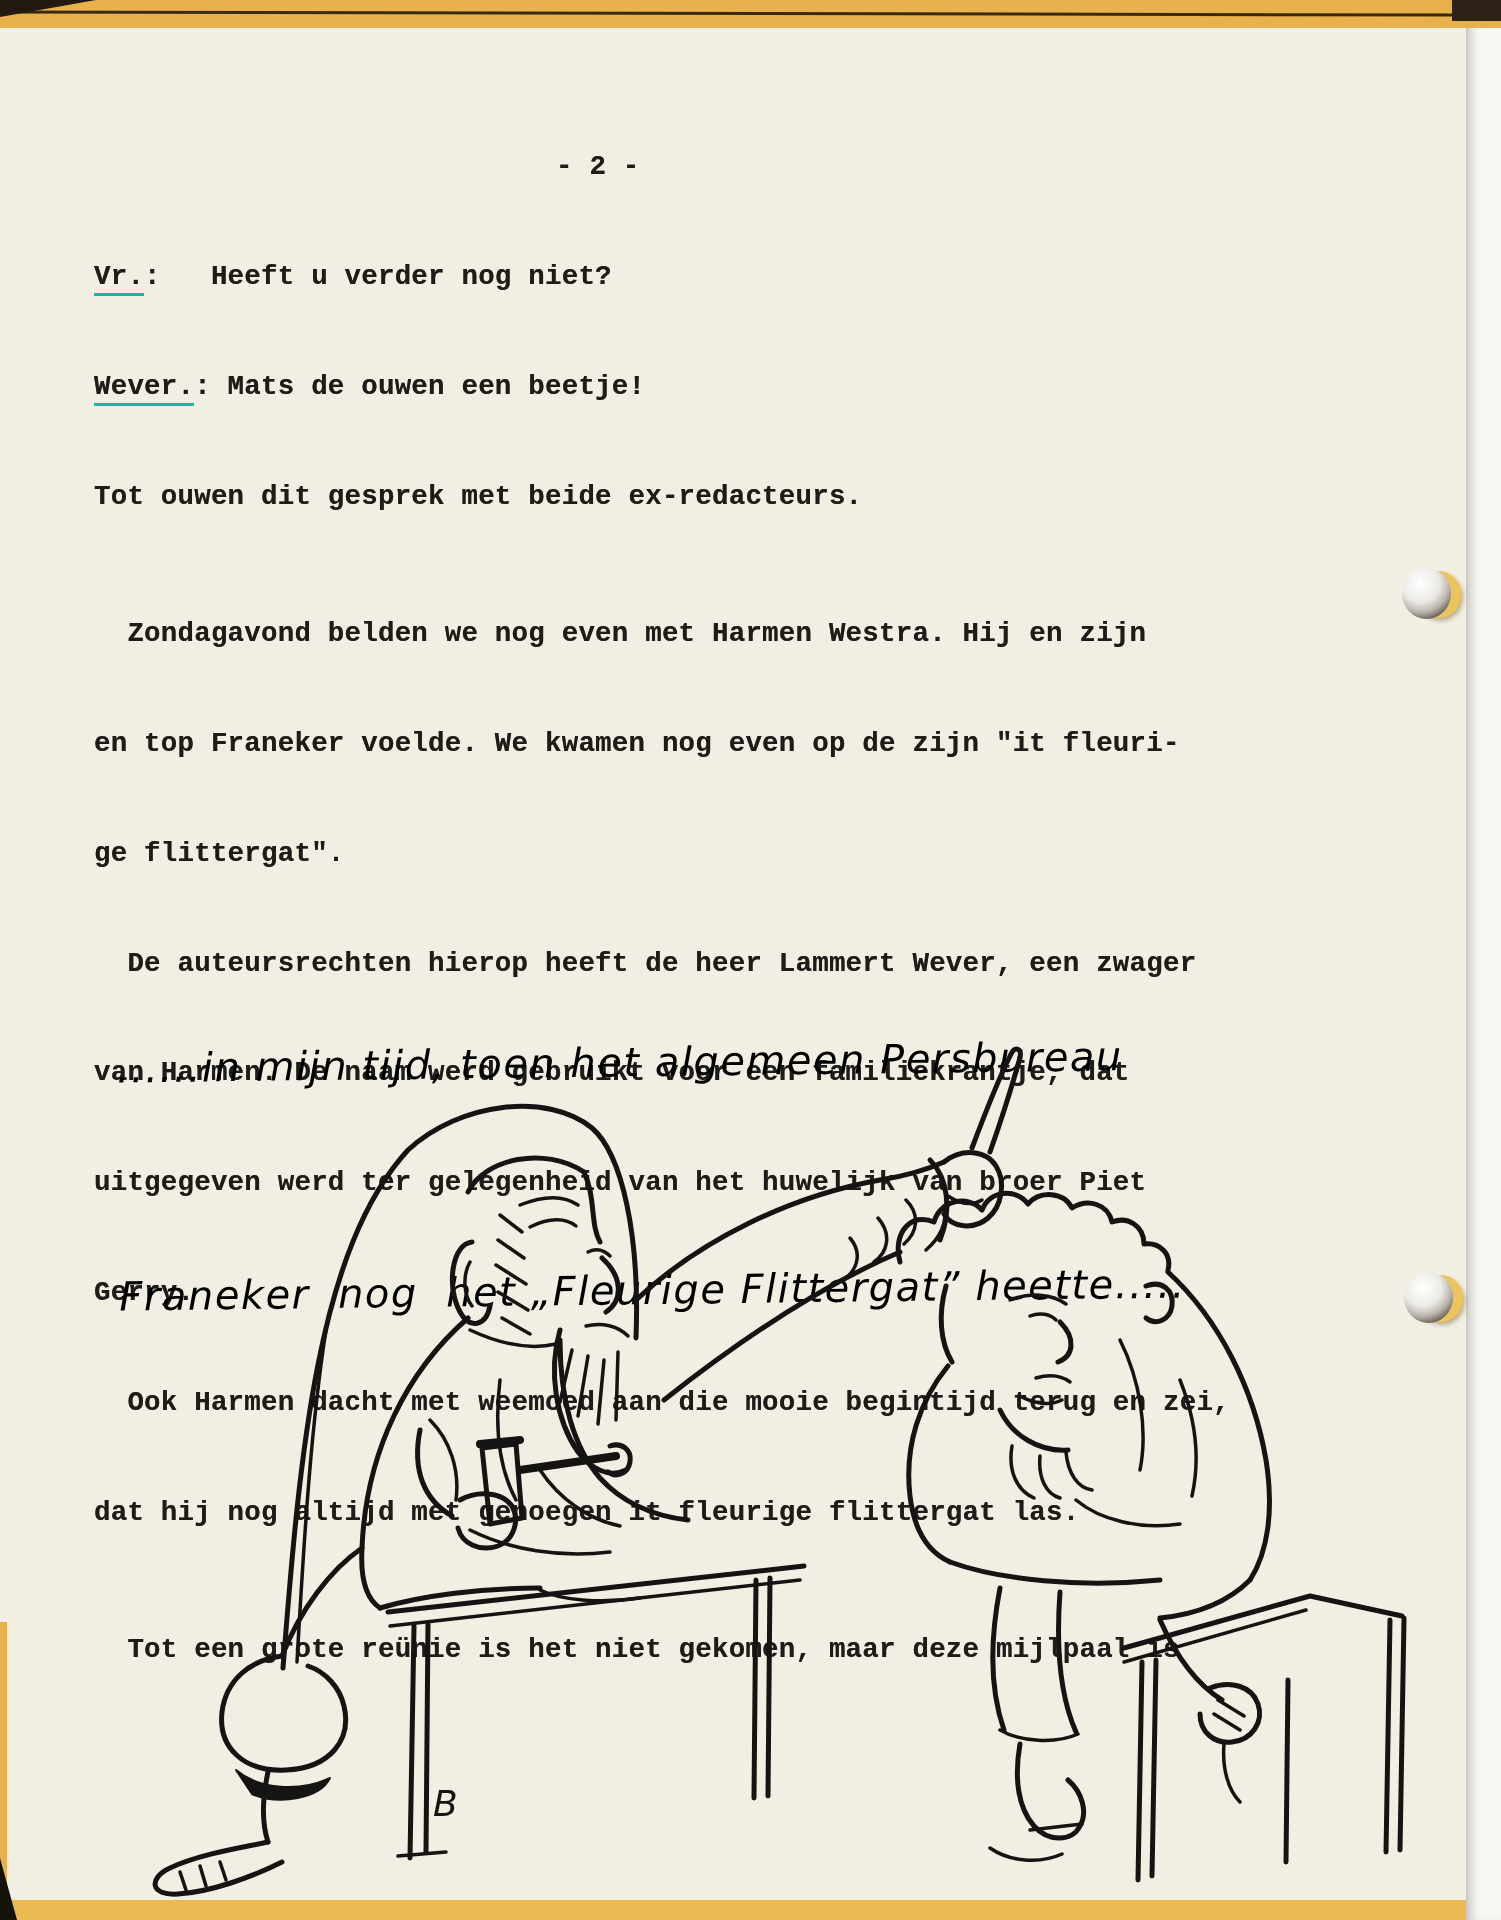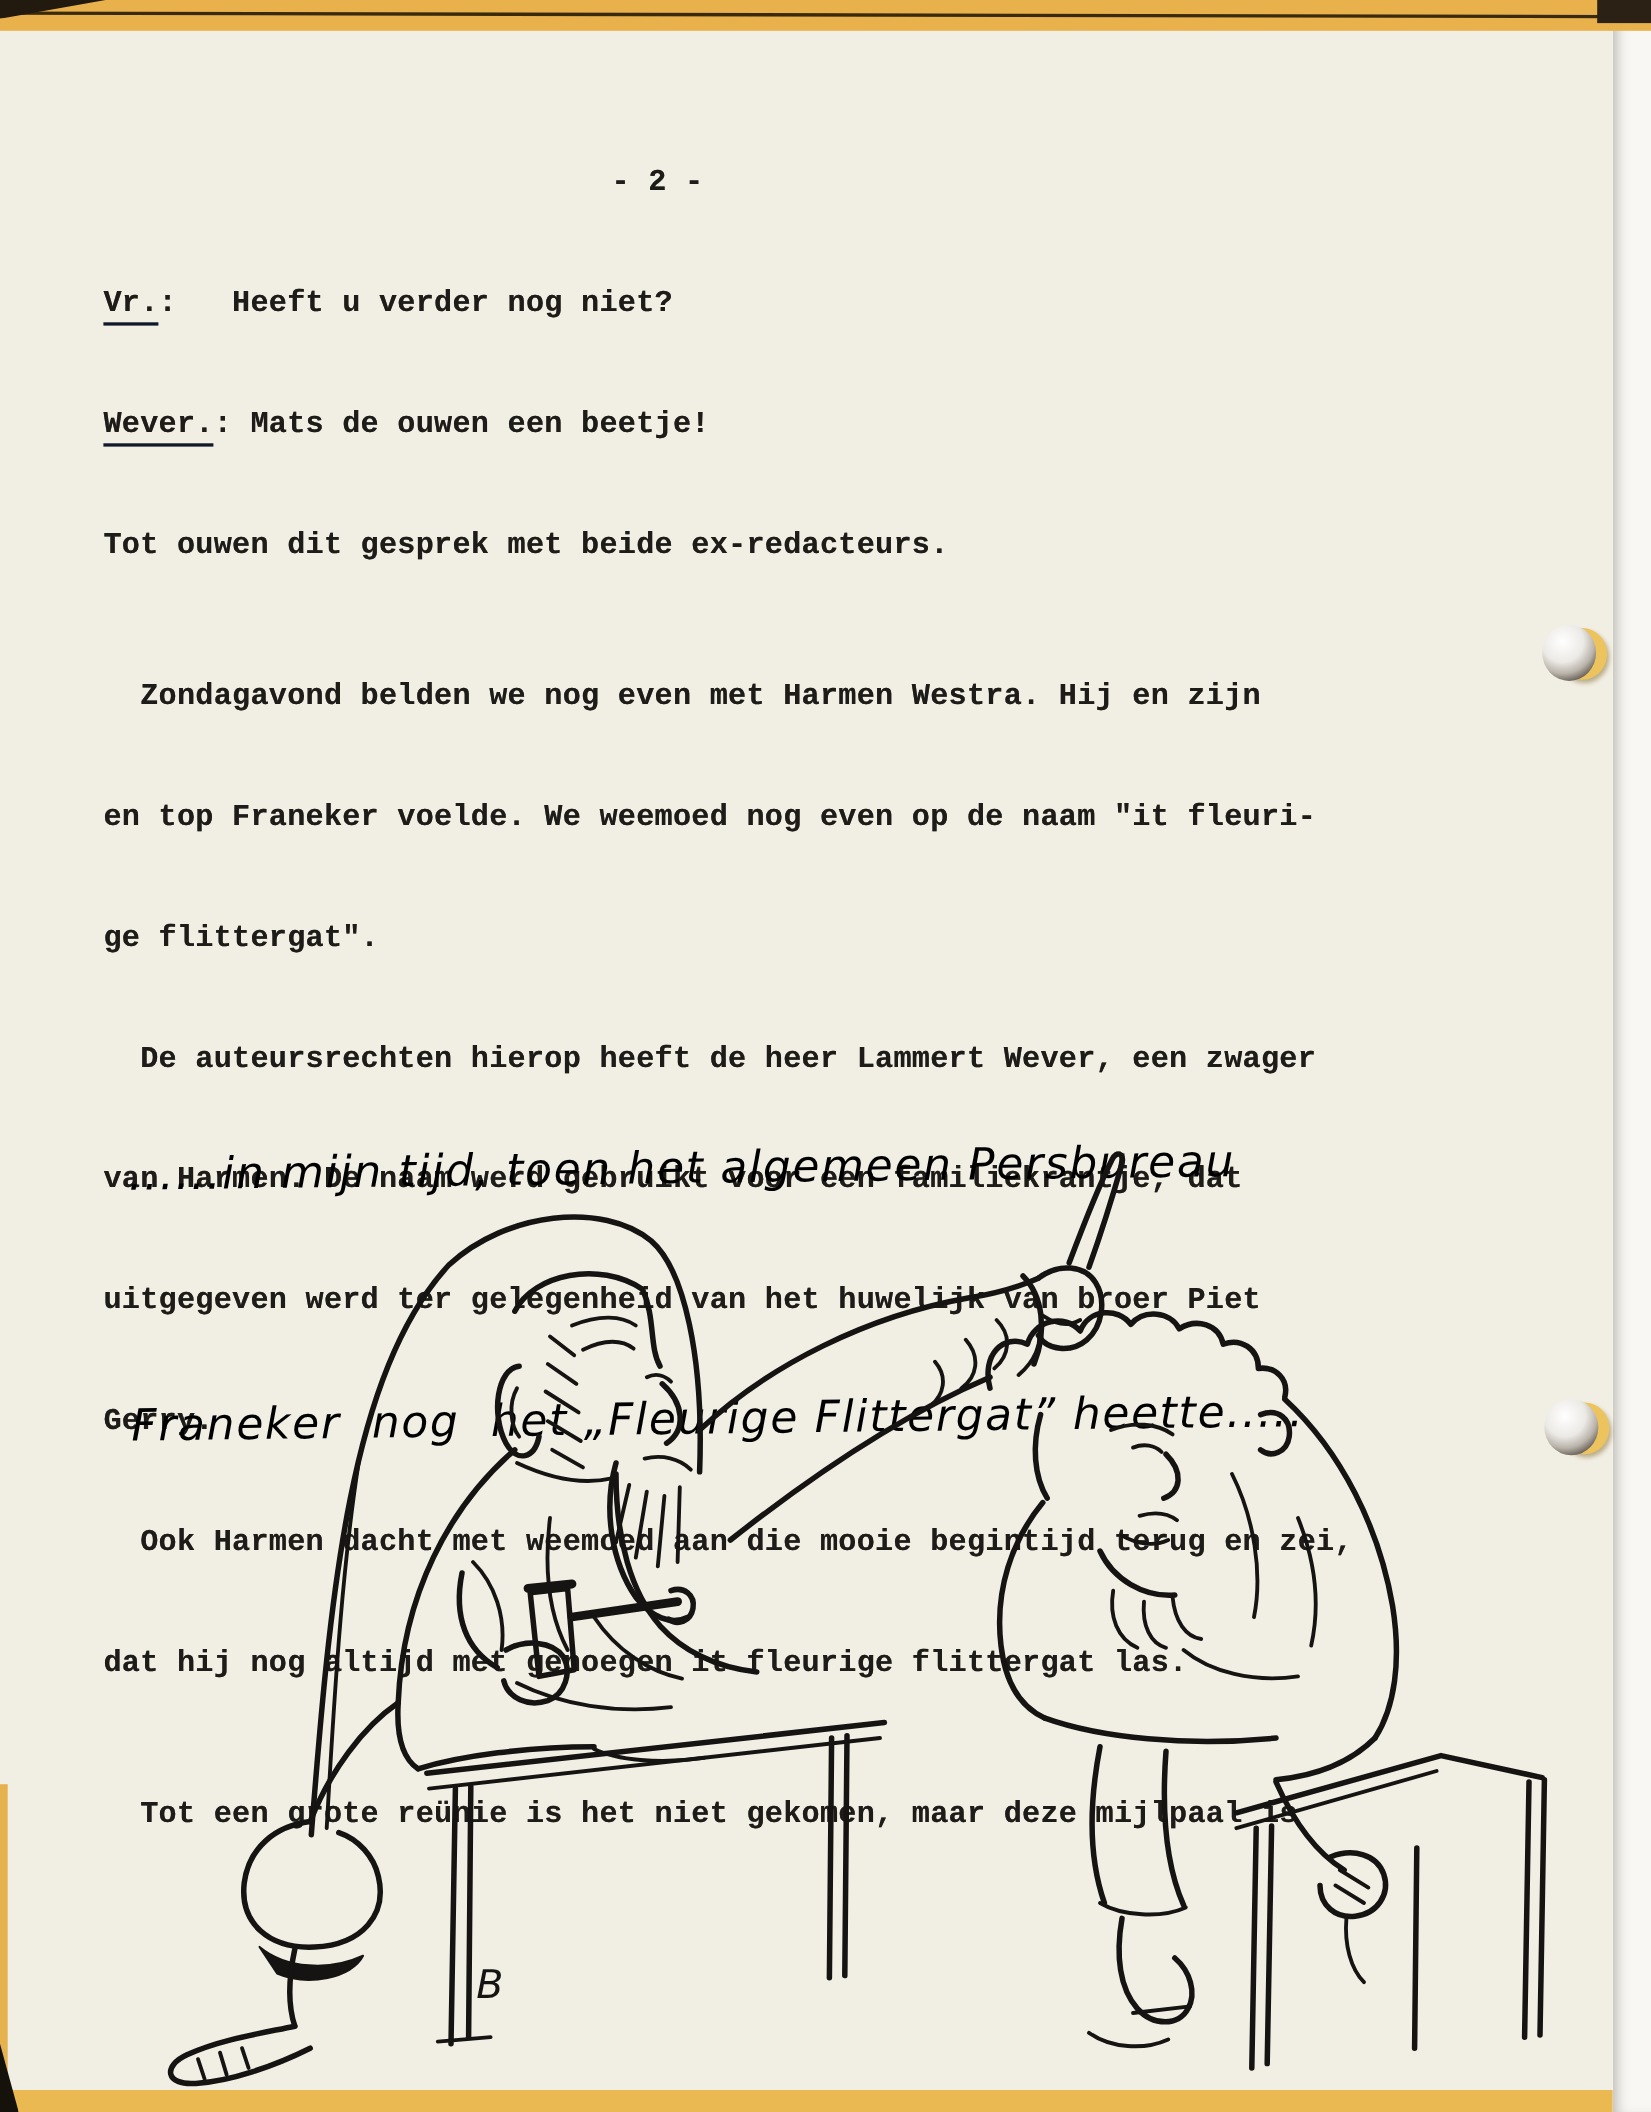--- a/index.html
+++ b/index.html
@@ -26,21 +26,21 @@
 
   
   .typed{
     position:absolute;left:94px;top:76px;
     font-size:27.5px;line-height:36.6px;font-weight:700;
     color:#1e1c19;white-space:pre;letter-spacing:.2px;
     text-shadow:0 0 .6px rgba(30,28,25,.7);
   }
   .typed .line{min-height:36.6px;}
   .pagenum{padding-left:462px;}
-  .qlabel{border-bottom:3px solid #0f172a;padding-bottom:1px;}
+  .qlabel{border-bottom:3px solid #14b8a6;padding-bottom:1px;}
   .pgap{margin-top:28px;}
 
   
   .caption{
     position:absolute;left:118px;top:872px;
     font-family:"DejaVu Sans",sans-serif;font-style:italic;
     font-size:40px;line-height:76px;color:#38373
 4;letter-spacing:1.5px;
     transform:rotate(-0.7deg);white-space:pre;
   }
@@ -56,21 +56,21 @@
 <body>
 
 <div class="page">
 
   <div class="typed">
     <div class="line pagenum">- 2 -</div>
     <div class="line"><span class="qlabel">Vr.</span><span>:   Heeft u verder nog niet?</span></div>
     <div class="line"><span class="qlabel">Wever.</span><span>: Mats de ouwen een beetje!</span></div>
     <div class="line">Tot ouwen dit gesprek met beide ex-redacteurs.</div>
     <div class="line pgap">  Zondagavond belden we nog even met Harmen Westra. Hij en zijn</div>
-    <div class="line">en top Franeker voelde. We weemoed nog even op de naam "it fleuri-</div>
+    <div class="line">en top Franeker voelde. We kwamen nog even op de zijn "it fleuri-</div>
     <div class="line">ge flittergat".</div>
     <div class="line">  De auteursrechten hierop heeft de heer Lammert Wever, een zwager</div>
     <div class="line">van Harmen. De naam werd gebruikt voor een familiekrantje, dat</div>
     <div class="line">uitgegeven werd ter gelegenheid van het huwelijk van broer Piet</div>
     <div class="line">Gerry.</div>
     <div class="line">  Ook Harmen dacht met weemoed aan die mooie begintijd terug en zei,</div>
     <div class="line">dat hij nog altijd met genoegen it fleurige flittergat las.</div>
     <div class="line pgap">  Tot een grote reünie is het niet gekomen, maar deze mijlpaal is</div>
     
   </div>

